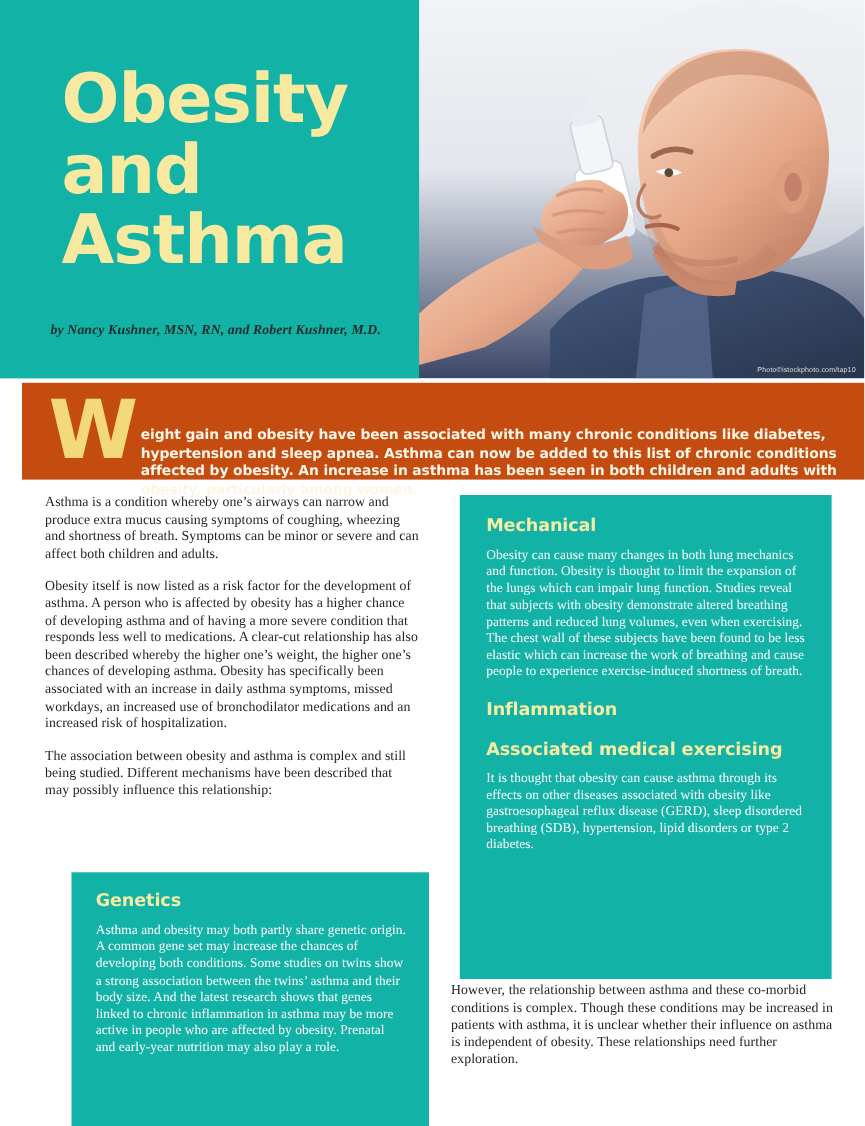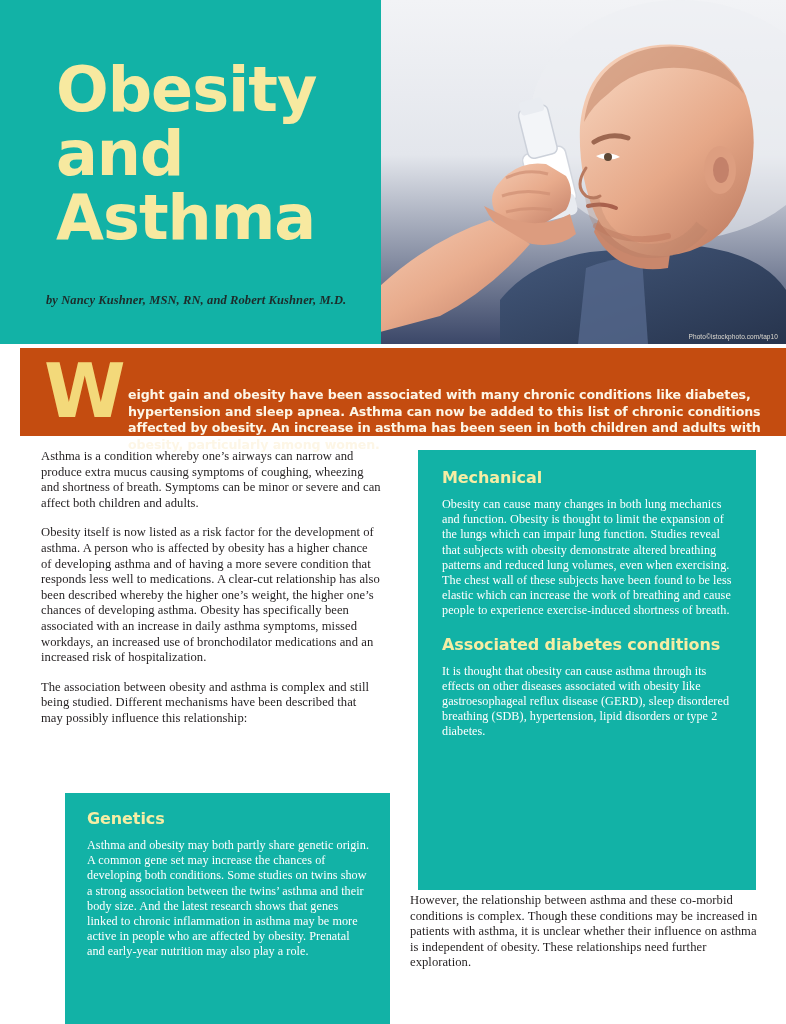--- a/index.html
+++ b/index.html
@@ -296,22 +296,23 @@
 
   <div class="teal-box left">
     <h3 class="box-head">Genetics</h3>
     <p class="box-text">Asthma and obesity may both partly share genetic origin. A common gene set may increase the chances of developing both conditions. Some studies on twins show a strong association between the twins’ asthma and their body size. And the latest research shows that genes linked to chronic inflammation in asthma may be more active in people who are affected by obesity. Prenatal and early-year nutrition may also play a role.</p>
   </div>
 
   <div class="teal-box right">
     <h3 class="box-head">Mechanical</h3>
     <p class="box-text">Obesity can cause many changes in both lung mechanics and function. Obesity is thought to limit the expansion of the lungs which can impair lung function. Studies reveal that subjects with obesity demonstrate altered breathing patterns and reduced lung volumes, even when exercising. The chest wall of these subjects have been found to be less elastic which can increase the work of breathing and cause people to experience exercise-induced shortness of breath.</p>
 
-
-    <h3 class="box-head tight">Associated diabetes conditions</h3>
+    <h3 class="box-head tight">Inflammation</h3>
+
+    <h3 class="box-head tight">Associated medical exercising</h3>
     <p class="box-text">It is thought that obesity can cause asthma through its effects on other diseases associated with obesity like gastroesophageal reflux disease (GERD), sleep disordered breathing (SDB), hypertension, lipid disorders or type 2 diabetes.</p>
   </div>
 
   <div class="closing">
     <p class="body">However, the relationship between asthma and these co-morbid conditions is complex. Though these conditions may be increased in patients with asthma, it is unclear whether their influence on asthma is independent of obesity. These relationships need further exploration.</p>
   </div>
 
 </div>
 
 </body></html>

